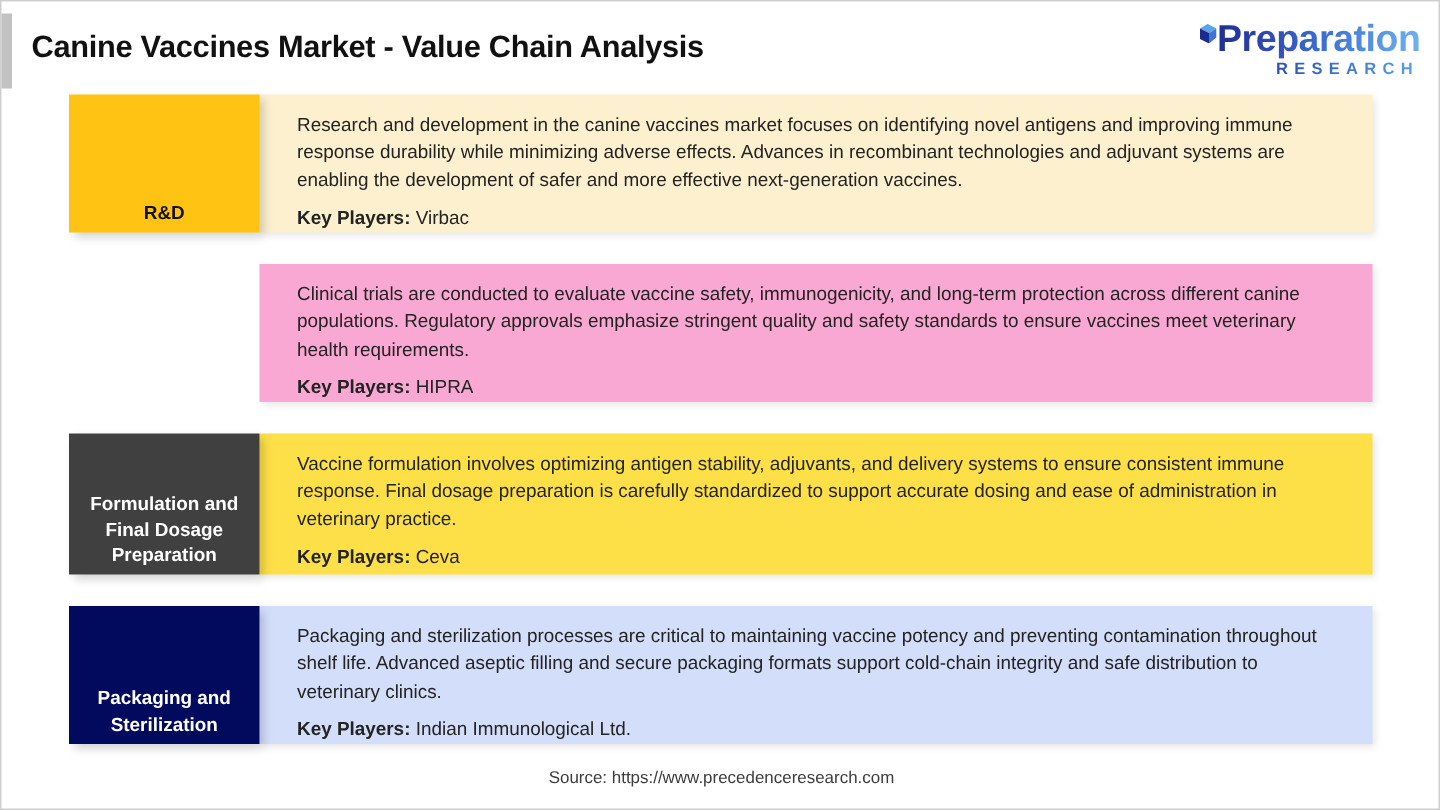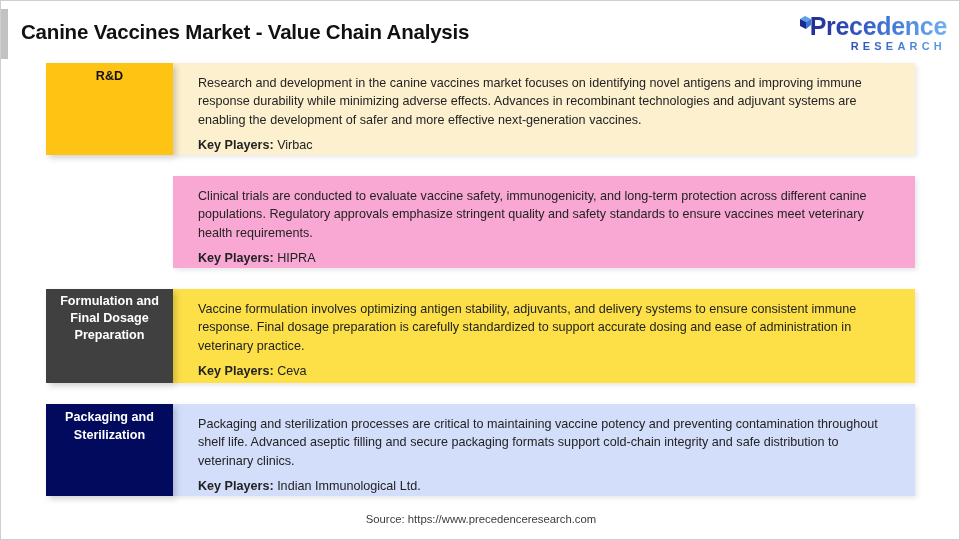--- a/index.html
+++ b/index.html
@@ -87,21 +87,21 @@
   .row {
     position: relative;
     height: 92px;
     margin-bottom: 21px;
   }
   .stage-chip {
     position: absolute;
     left: 45px; top: 0;
     width: 127px; height: 92px;
     display: flex;
-    align-items: flex-start;
+    align-items: flex-end;
     justify-content: center;
     text-align: center;
     padding: 4px 6px;
     font-size: 12.6px;
     font-weight: bold;
     line-height: 18px;
     color: #ffffff;
     box-shadow: 3px 3px 6px rgba(0,0,0,0.18);
     z-index: 2;
   }
@@ -149,21 +149,21 @@
 
   <div class="header">
     <div class="page-title">Canine Vaccines Market - Value Chain Analysis</div>
 
     <div class="logo">
       <svg class="logo-mark" viewBox="0 0 11 13">
         <polygon points="0,3 5,0 11,3 6,6 0,3" fill="#5aa3e8"></polygon>
         <polygon points="0,3 6,6 6,13 0,10" fill="#1b2a8e"></polygon>
         <polygon points="6,6 11,3 11,9 6,13" fill="#3f74d6"></polygon>
       </svg>
-      <span class="logo-word">Precedence</span>
+      <span class="logo-word">Preparation</span>
       <span class="logo-sub">RESEARCH</span>
     </div>
   </div>
 
   <div class="rows">
 
     <div class="row r1">
       <div class="stage-chip" style="background:#FFC413;color:#111111;">
         <span>R&amp;D</span>
       </div>

